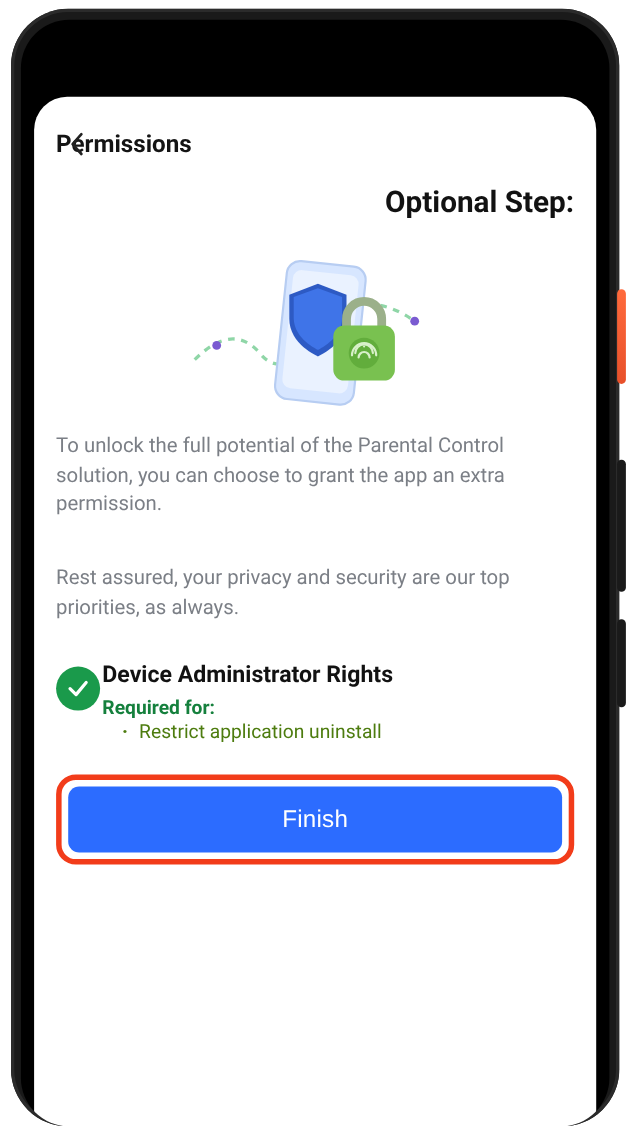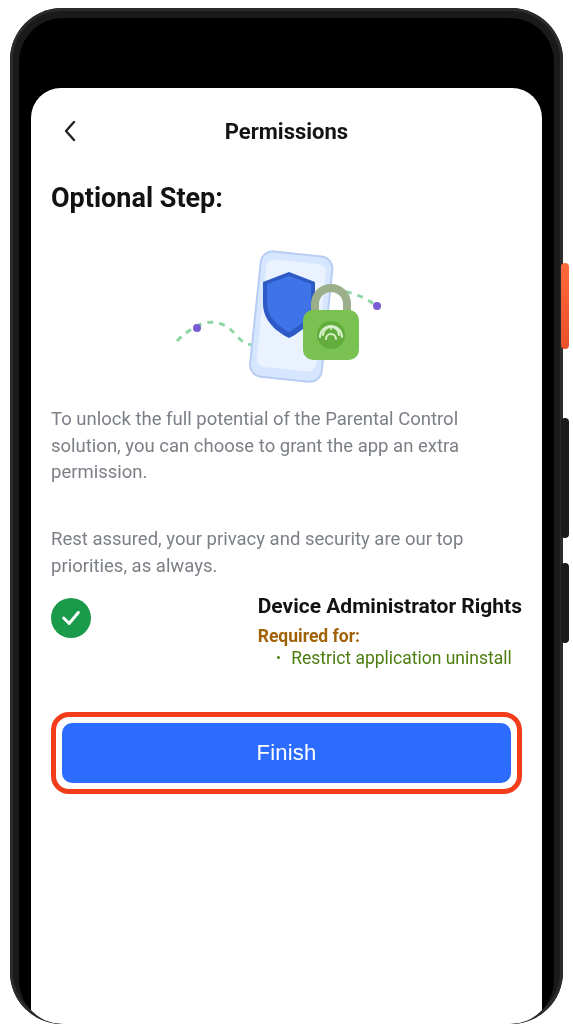--- a/index.html
+++ b/index.html
@@ -88,21 +88,21 @@
     position: relative;
     width: 100%;
     height: 100%;
     padding: 26px 20px 0 20px;
     color: #111;
   }
 
   .topbar {
     display: flex;
     align-items: center;
-    justify-content: center;
+    justify-content: flex-start;
     position: relative;
     height: 34px;
   }
   .back {
     position: absolute;
     left: 4px;
     top: 2px;
     width: 30px;
     height: 30px;
     display: flex;
@@ -110,22 +110,22 @@
     justify-content: center;
     color: #222;
   }
   .topbar-title {
     font-size: 22px;
     font-weight: 700;
     color: #141414;
   }
 
   .headline {
-    margin-top: 34px;
-    text-align: left;
+    margin-top: 20px;
+    text-align: right;
   }
   .headline .line {
     font-size: 27px;
     font-weight: 700;
     color: #121212;
     line-height: 1.25;
   }
 
   .illustration {
     margin: 20px auto 10px auto;
@@ -138,57 +138,56 @@
     font-size: 18.5px;
     line-height: 1.45;
     color: #7b7f86;
   }
   .body-text + .body-text { margin-top: 40px; }
 
   .perm-item {
     display: flex;
     align-items: flex-start;
     gap: 2px;
-    margin-top: 14px;
-    justify-content: space-between;
+    margin-top: 36px;
   }
   .check-badge {
     width: 40px; height: 40px;
     background: #1a9a4b;
     border-radius: 50%;
     display: flex; align-items: center; justify-content: center;
     flex-shrink: 0;
     margin-top: 4px;
   }
   .perm-title {
     font-size: 21px;
     font-weight: 700;
     color: #121212;
   }
   .perm-required-label {
     font-size: 17.5px;
     font-weight: 700;
-    color: #a16207;
+    color: #15803d;
     margin-top: 8px;
   }
   .perm-bullets {
     list-style: none;
     font-size: 17.5px;
     color: #4d7c0f;
     margin-top: 2px;
     padding-left: 18px;
   }
   .perm-bullets li::before {
     content: "·";
     font-weight: 800;
     margin-right: 10px;
   }
 
   .finish-wrap {
-    margin-top: 44px;
+    margin-top: 28px;
     position: relative;
     border: 5px solid #f23c1a;
     border-radius: 18px;
     padding: 6px;
   }
   .finish-btn {
     width: 100%;
     height: 60px;
     background: #2c6cff;
     border: none;

